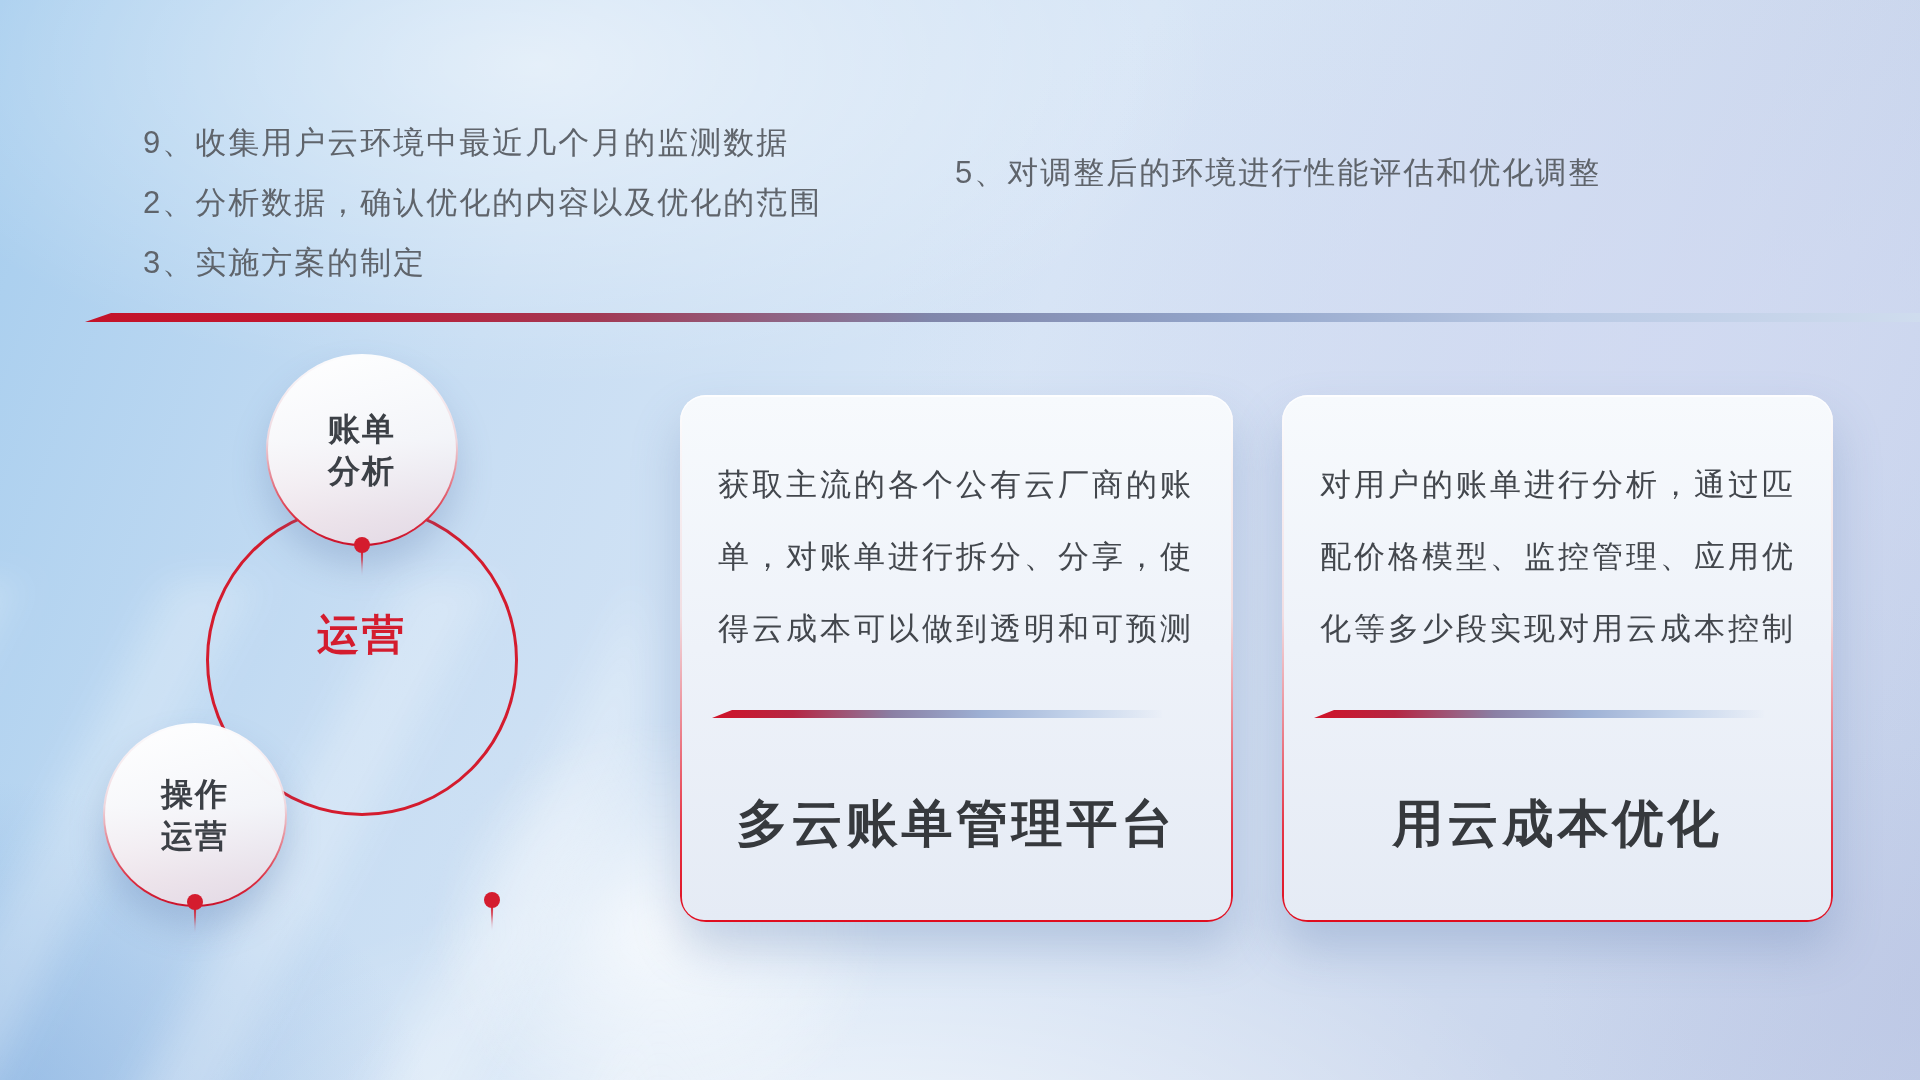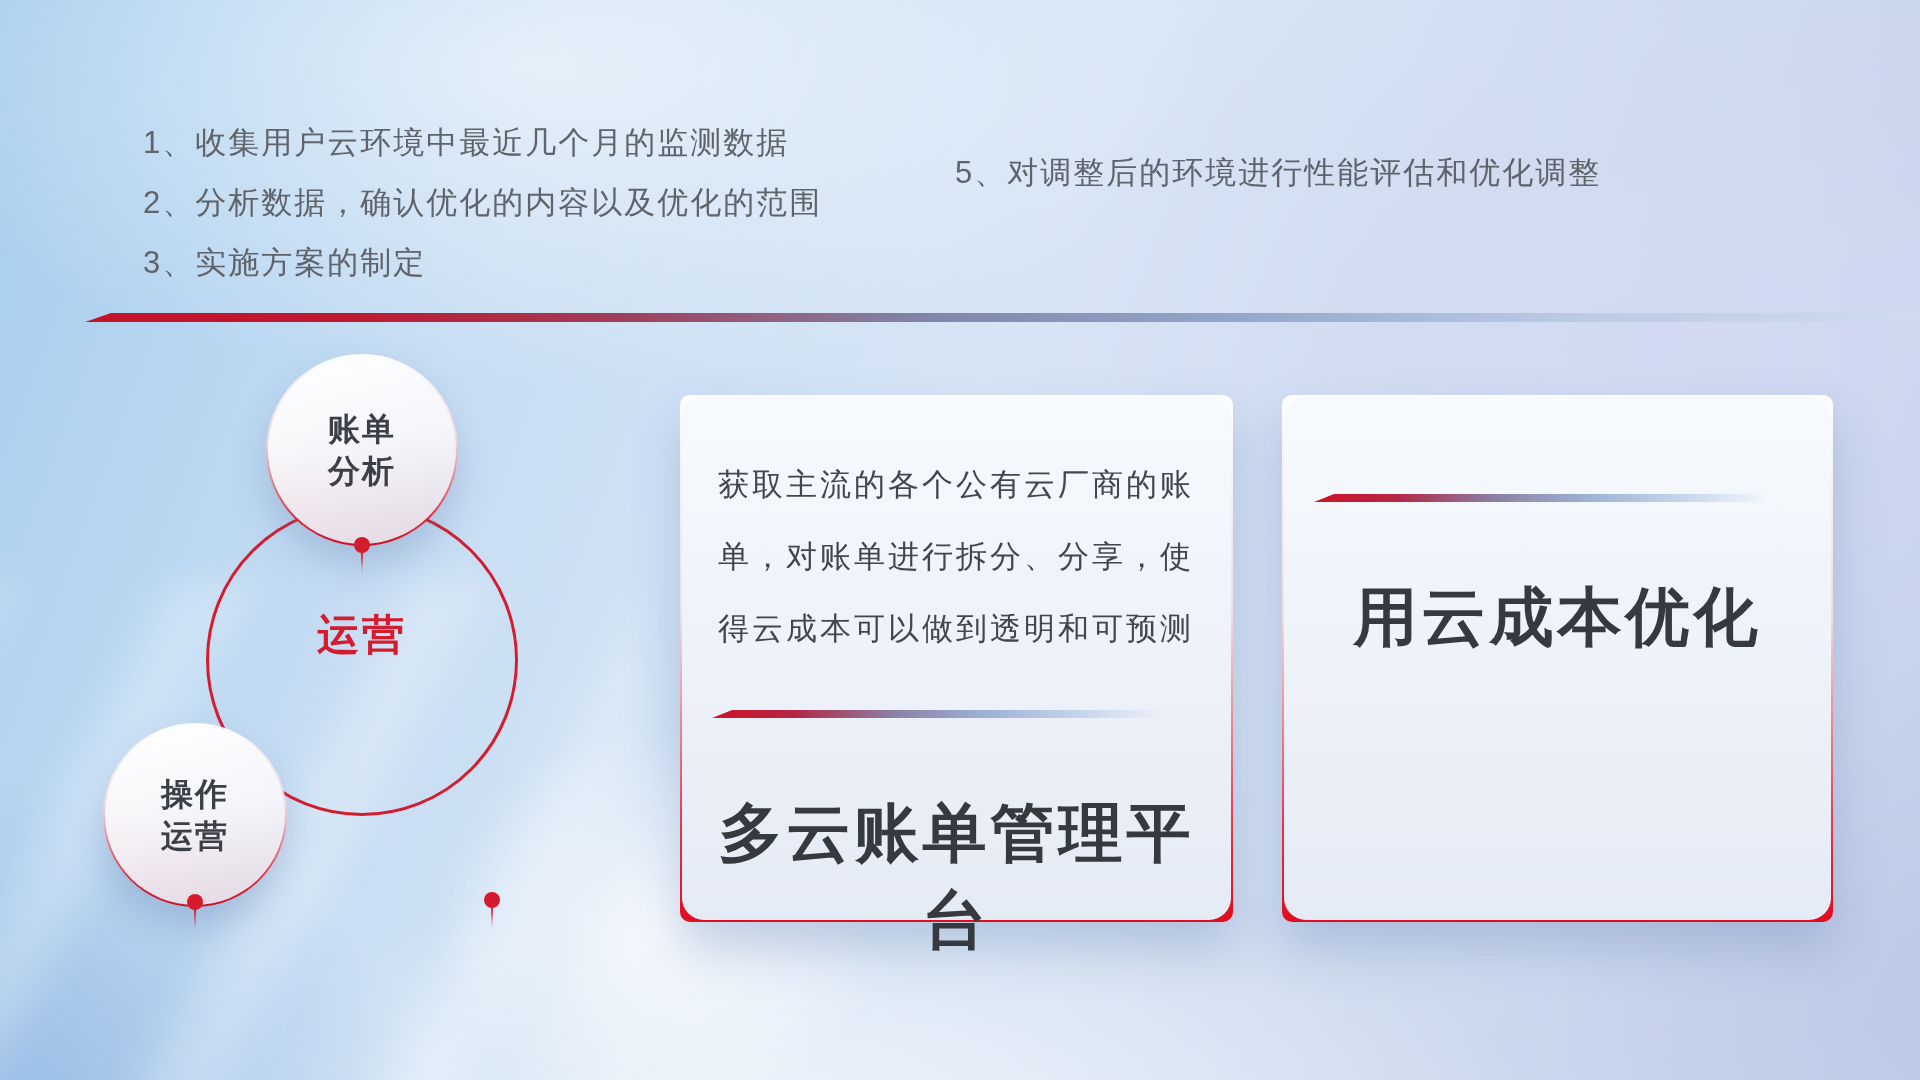--- a/index.html
+++ b/index.html
@@ -82,52 +82,52 @@
     width:3px;height:26px;
     background:linear-gradient(180deg,var(--accent-red), rgba(212,28,46,0));
     clip-path:polygon(0 0,100% 0,50% 100%);
   }
   .pin-top{left:354px;top:537px;}
   .pin-left{left:187px;top:894px;}
   .pin-right{left:484px;top:892px;}
 
   
   .card{
-    position:absolute;top:395px;height:527px;border-radius:10px;padding:2px;
+    position:absolute;top:395px;height:527px;border-radius:26px;padding:2px;
     background:linear-gradient(180deg, rgba(255,255,255,0.95) 0%, rgba(244,221,224,0.9) 42%, #e63546 82%, #df0d1f 100%);
     box-shadow:0 26px 48px rgba(96,126,175,0.30), 0 2px 0 rgba(255,255,255,0.6) inset;
   }
   .card-1{left:680px;width:553px;}
   .card-2{left:1282px;width:551px;}
   .card-inner{
     width:100%;height:100%;border-radius:22px;
     background:linear-gradient(180deg,#f7fafd 0%,#eef2f9 48%,#e5ebf5 100%);
     padding:52px 36px 0 36px;
   }
   .card-body{font-size:31px;color:var(--text-body);letter-spacing:3px;}
   .card-body .bline{line-height:72px;white-space:nowrap;}
   .card-divider{
     margin:45px 0 0 -6px;width:450px;height:8px;
     background:linear-gradient(90deg,#d01228 0%,#b52643 18%,#8a7fa4 40%,#9db0d4 60%,#c2d2ea 80%, rgba(214,225,242,0.05) 100%);
     clip-path:polygon(0 100%, 20px 0, 100% 0, 100% 100%);
   }
   .card-title{
     margin-top:72px;text-align:center;
-    font-size:64px;font-weight:800;letter-spacing:4px;color:var(--text-dark);
+    font-size:51px;font-weight:800;letter-spacing:4px;color:var(--text-dark);
   }
 </style>
 </head>
 <body>
 
 <div class="slide">
   <div class="streaks"></div>
   <div class="glow-mid"></div>
 
   <div class="notes notes-left">
-    <div class="note">1、收集用户云环境中最近几个月的监测数据</div>
+    <div class="note">9、收集用户云环境中最近几个月的监测数据</div>
     <div class="note">2、分析数据，确认优化的内容以及优化的范围</div>
     <div class="note">3、实施方案的制定</div>
   </div>
   <div class="notes notes-right">
     <div class="note">5、对调整后的环境进行性能评估和优化调整</div>
   </div>
 
   <div class="main-divider"></div>
 
   <div class="ring"></div>
@@ -164,17 +164,22 @@
         <div class="bline">单，对账单进行拆分、分享，使</div>
         <div class="bline">得云成本可以做到透明和可预测</div>
       </div>
       <div class="card-divider"></div>
       <div class="card-title">多云账单管理平台</div>
     </div>
   </div>
 
   <div class="card card-2">
     <div class="card-inner">
+      <div class="card-body">
+        <div class="bline">对用户的账单进行分析，通过匹</div>
+        <div class="bline">配价格模型、监控管理、应用优</div>
+        <div class="bline">化等多少段实现对用云成本控制</div>
+      </div>
       <div class="card-divider"></div>
       <div class="card-title">用云成本优化</div>
     </div>
   </div>
 </div>
 
 </body></html>

